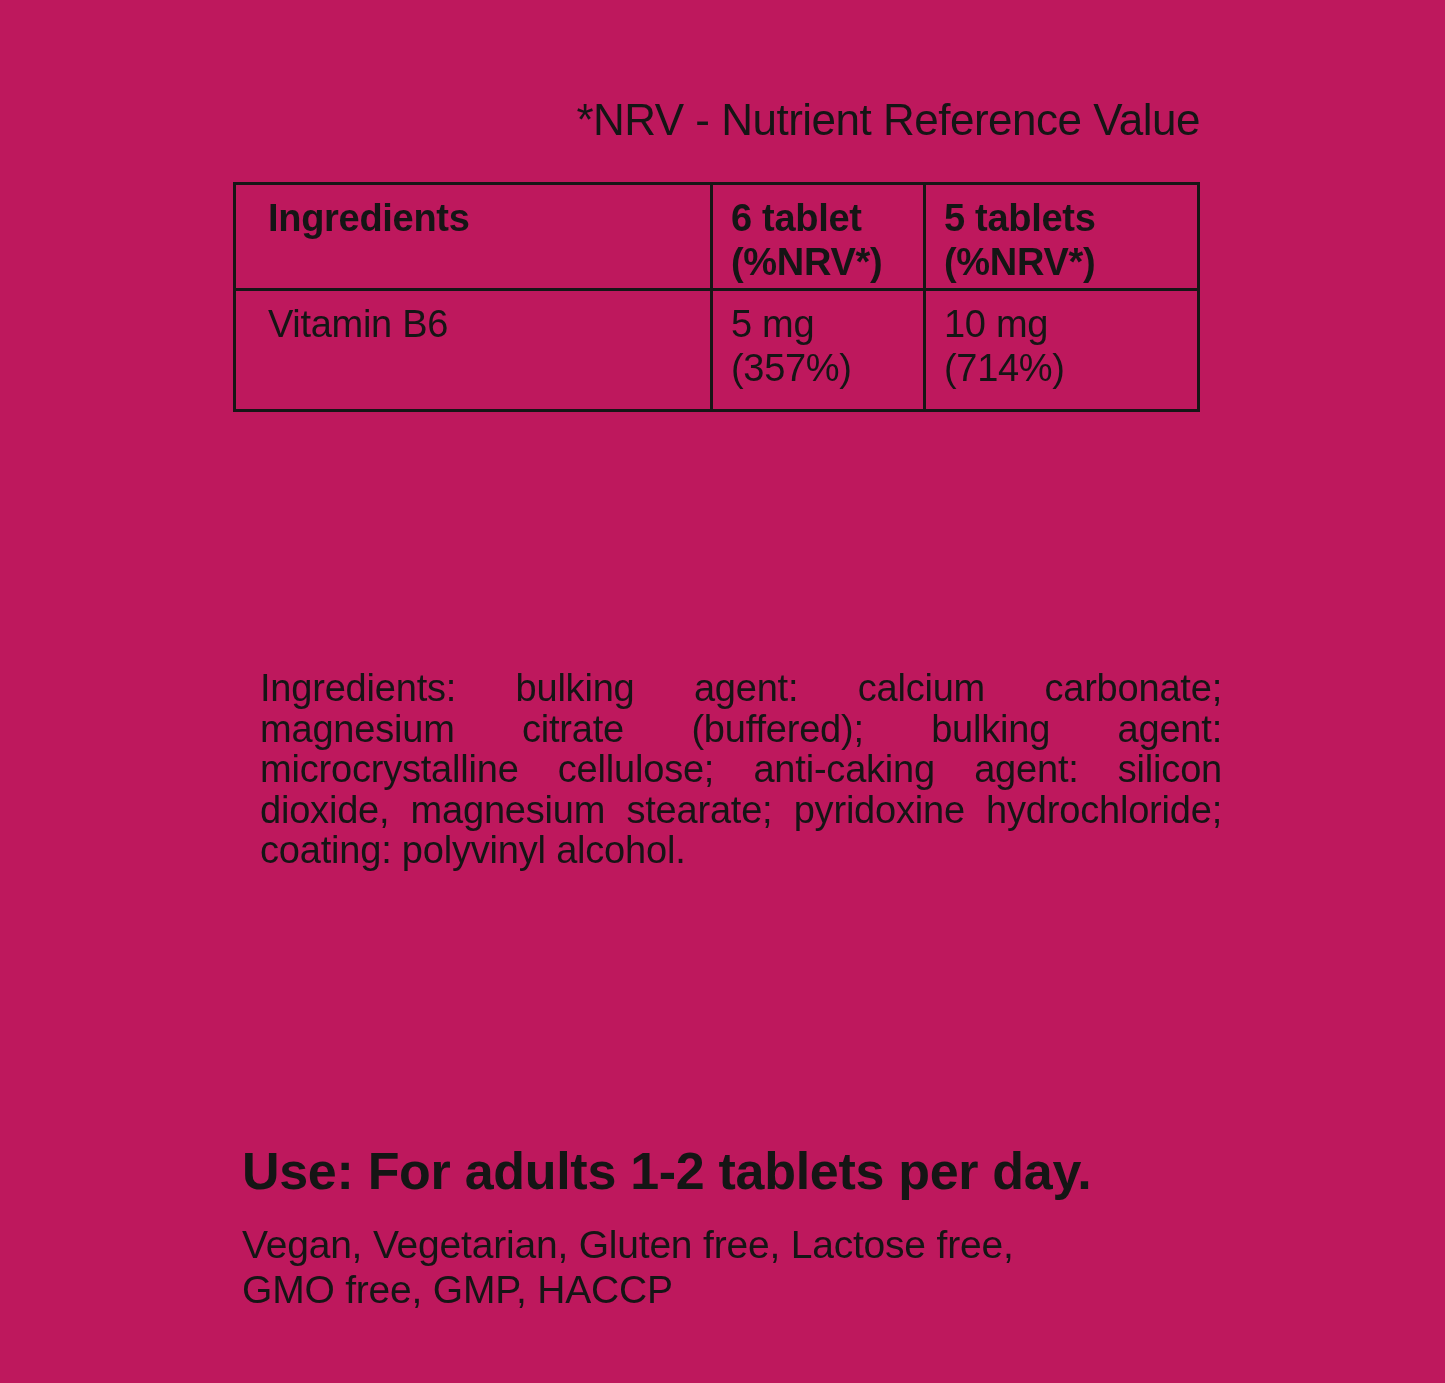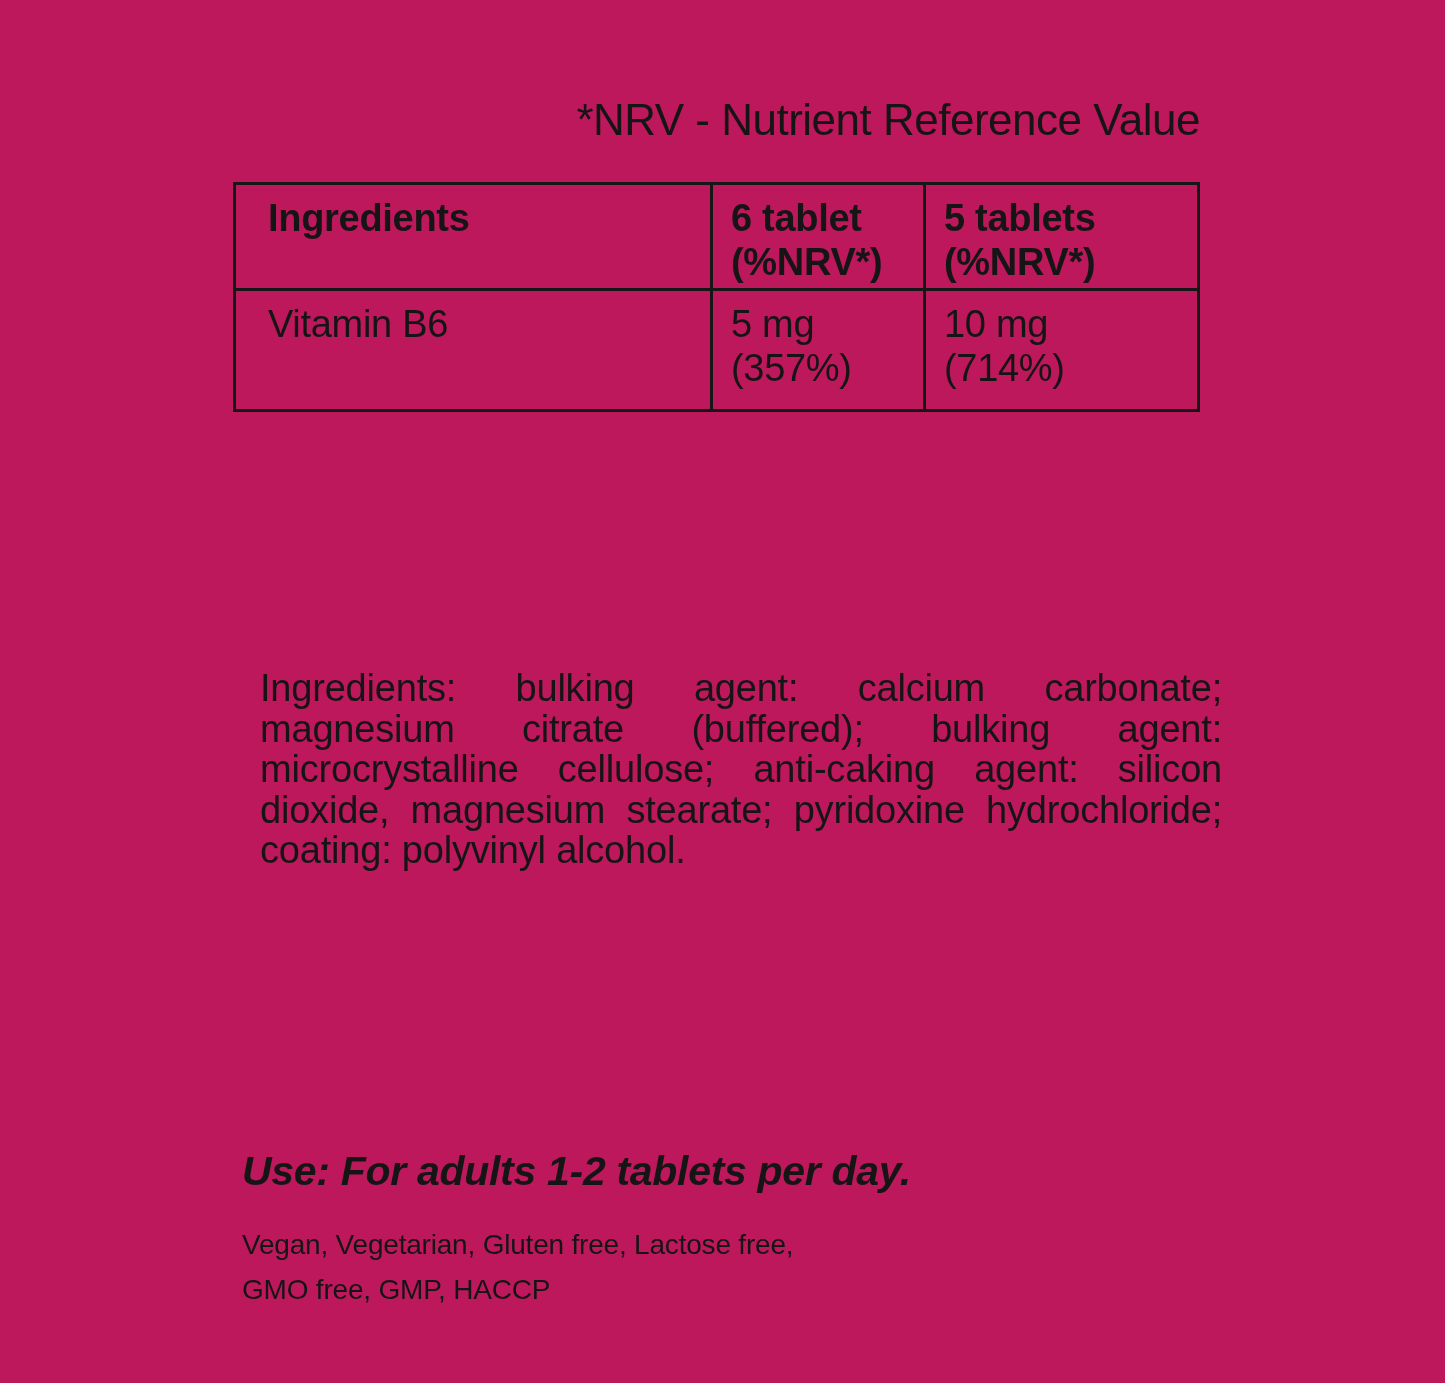--- a/index.html
+++ b/index.html
@@ -71,33 +71,32 @@
     letter-spacing: -0.2px;
     text-align: justify;
     text-justify: inter-word;
     font-weight: 400;
     margin-left: 20px;
   }
   .use-line {
     position: absolute;
     left: 242px;
     top: 1148px;
-    font-size: 41px;
+    font-size: 52px;
     line-height: 46px;
     font-weight: 700;
     letter-spacing: -0.3px;
     white-space: nowrap;
-    font-style: italic;
   }
   .claims-line {
     position: absolute;
     left: 242px;
     top: 1222px;
     width: 980px;
-    font-size: 28px;
+    font-size: 39px;
     line-height: 45px;
     letter-spacing: -0.2px;
     font-weight: 400;
     white-space: pre-line;
   }
 </style>
 </head>
 <body>
 
 <div class="page">

